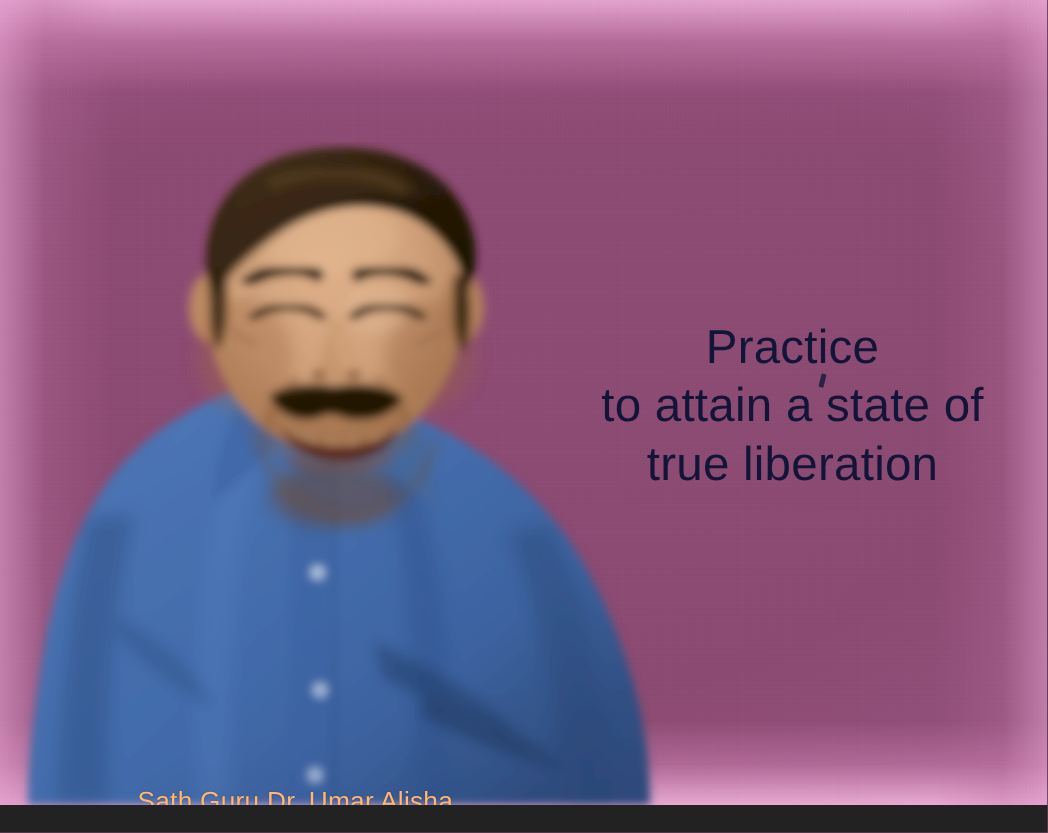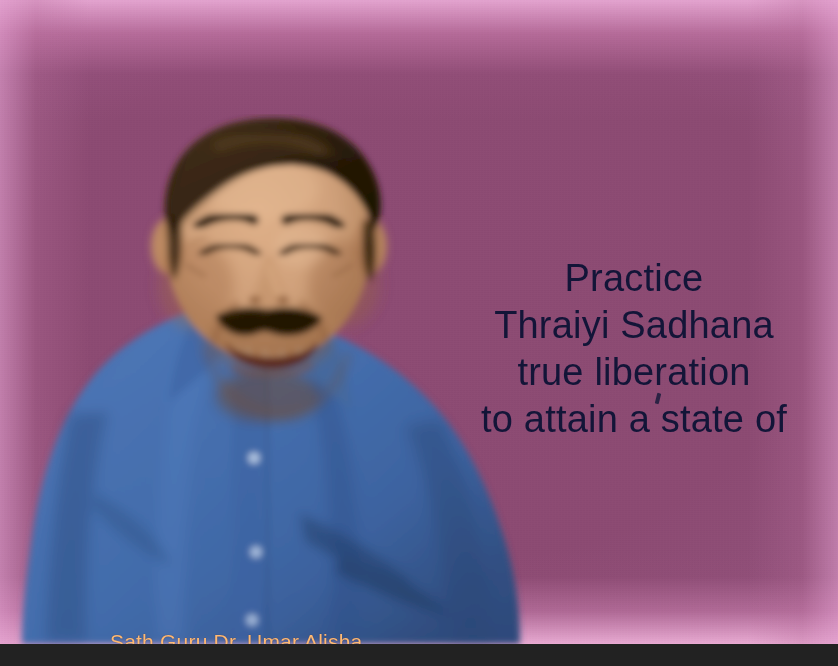--- a/index.html
+++ b/index.html
@@ -323,23 +323,22 @@
         <path d="M 232 252 C 254 266, 294 264, 312 250" stroke="#8a5038" stroke-width="6" fill="none" opacity="0.5" filter="url(#soft2)"></path>
 
         <ellipse cx="268" cy="282" rx="52" ry="26" fill="#6f462a" opacity="0.5" filter="url(#soft6)"></ellipse>
         <path d="M 206 236 C 216 276, 248 300, 282 300 C 316 298, 340 274, 348 238" stroke="#7a4e2f" stroke-width="8" fill="none" opacity="0.28" filter="url(#soft4)"></path>
       </g>
     </svg>
   </div>
 
   <div class="quote">
     <span class="line">Practice</span>
-    <span class="line">Thraiyi Sadhana</span>
-    <span class="line">true liberation</span>
     <span class="line line-artifact">
       <span>to attain a state of</span>
       <span class="artifact-dot"></span>
     </span>
+    <span class="line">true liberation</span>
   </div>
 
   <div class="caption">Sath Guru Dr. Umar Alisha</div>
 
 </div>
 
 </body></html>

